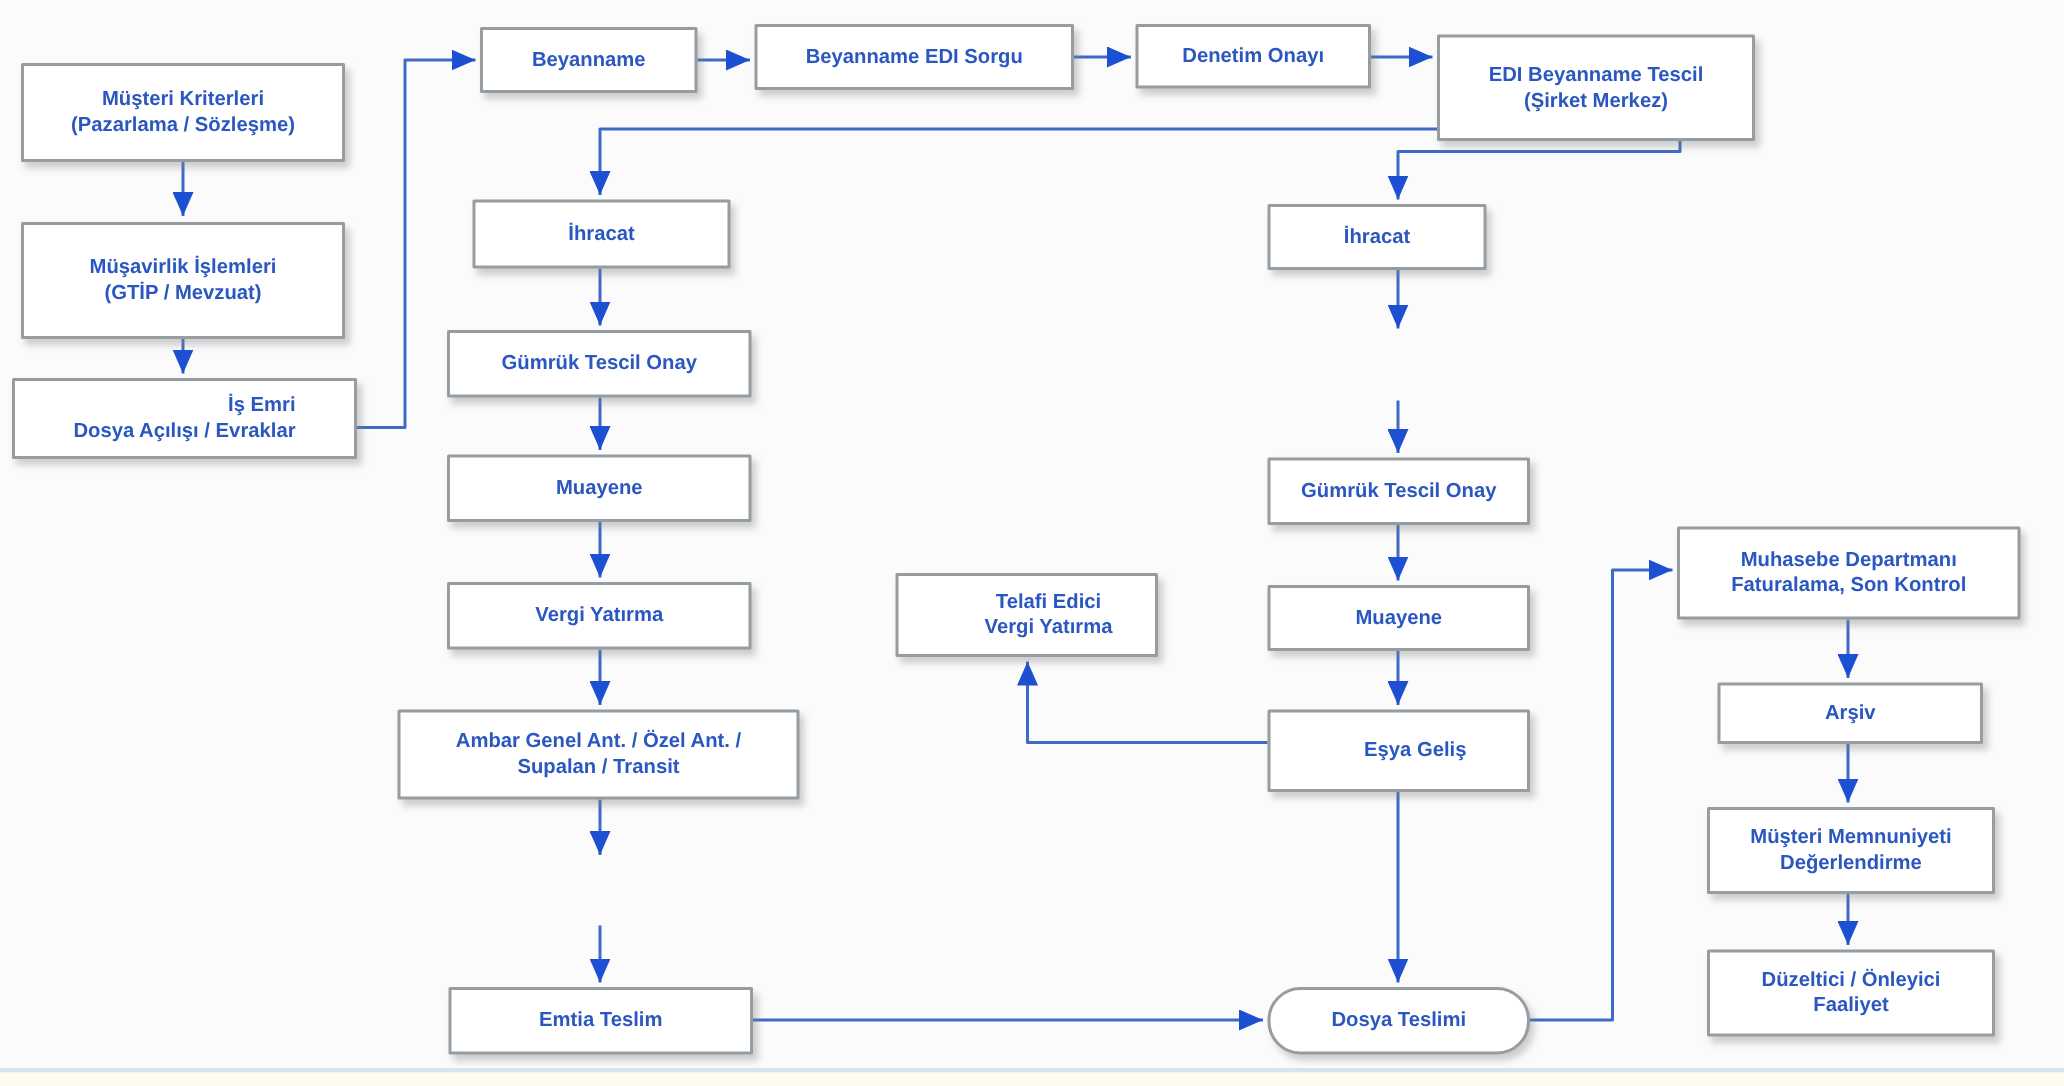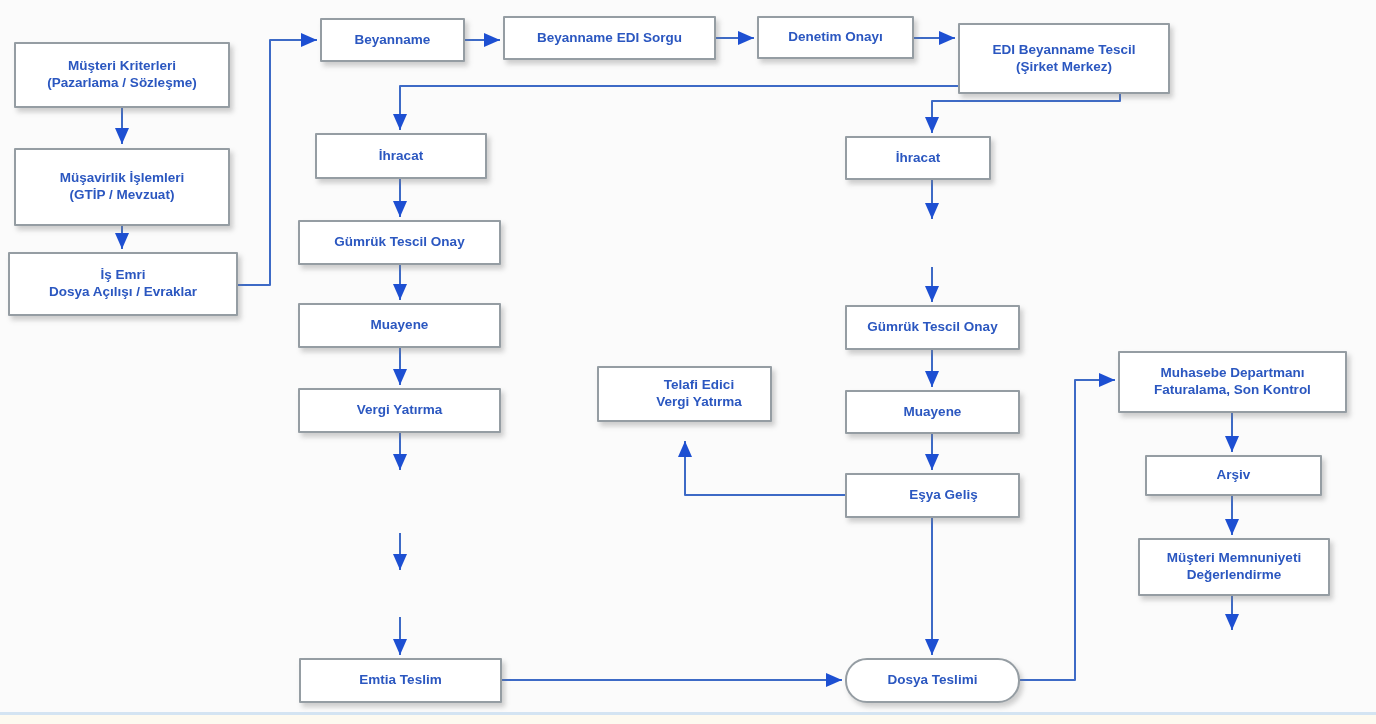--- a/index.html
+++ b/index.html
@@ -65,45 +65,49 @@
       <path d="M1232,413 L1232,452"></path>
       <path d="M1232,496 L1232,535"></path>
       <path d="M1232,596 L1232,630"></path>
     </g>
   </svg>
 
   <div class="node" style="left:14px;top:42px;width:216px;height:66px;">Müşteri Kriterleri
 (Pazarlama / Sözleşme)</div>
   <div class="node" style="left:14px;top:148px;width:216px;height:78px;">Müşavirlik İşlemleri
 (GTİP / Mevzuat)</div>
-  <div class="node" style="left:8px;top:252px;width:230px;height:64px;">İş Emri
+  <div class="node" style="left:8px;top:252px;width:230px;height:54px;text-align:right;">İş Emri
 Dosya Açılışı / Evraklar</div>
 
   <div class="node" style="left:320px;top:18px;width:145px;height:44px;">Beyanname</div>
   <div class="node" style="left:503px;top:16px;width:213px;height:44px;">Beyanname EDI Sorgu</div>
   <div class="node" style="left:757px;top:16px;width:157px;height:43px;">Denetim Onayı</div>
   <div class="node" style="left:958px;top:3px;width:212px;height:71px;margin-top:20px;">EDI Beyanname Tescil
 (Şirket Merkez)</div>
 
   <div class="node" style="left:315px;top:133px;width:172px;height:46px;">İhracat</div>
   <div class="node" style="left:298px;top:220px;width:203px;height:45px;">Gümrük Tescil Onay</div>
   <div class="node" style="left:298px;top:303px;width:203px;height:45px;">Muayene</div>
   <div class="node" style="left:298px;top:388px;width:203px;height:45px;">Vergi Yatırma</div>
+  <div class="node" style="left:265px;top:473px;width:268px;height:60px;">Ambar Genel Ant. / Özel Ant. /
+Supalan / Transit</div>
   <div class="node" style="left:299px;top:658px;width:203px;height:45px;">Emtia Teslim</div>
 
-  <div class="node" style="left:597px;top:366px;width:175px;height:56px;padding-left:29px;">Telafi Edici
+  <div class="node" style="left:597px;top:382px;width:175px;height:56px;padding-left:29px;">Telafi Edici
 Vergi Yatırma</div>
 
   <div class="node" style="left:845px;top:136px;width:146px;height:44px;">İhracat</div>
   <div class="node" style="left:845px;top:305px;width:175px;height:45px;">Gümrük Tescil Onay</div>
   <div class="node" style="left:845px;top:390px;width:175px;height:44px;">Muayene</div>
-  <div class="node" style="left:845px;top:473px;width:175px;height:45px;padding-left:22px;">Eşya Geliş</div>
+  <div class="node" style="left:845px;top:473px;width:175px;height:55px;padding-left:22px;">Eşya Geliş</div>
   <div class="node" style="left:845px;top:658px;width:175px;height:45px;border-radius:22px;">Dosya Teslimi</div>
 
   <div class="node" style="left:1118px;top:351px;width:229px;height:62px;">Muhasebe Departmanı
 Faturalama, Son Kontrol</div>
   <div class="node" style="left:1145px;top:455px;width:177px;height:41px;">Arşiv</div>
   <div class="node" style="left:1138px;top:538px;width:192px;height:58px;">Müşteri Memnuniyeti
 Değerlendirme</div>
+  <div class="node" style="left:1138px;top:633px;width:192px;height:58px;">Düzeltici / Önleyici
+Faaliyet</div>
 
   <div class="bottom-line"></div>
   <div class="bottom-strip"></div>
 </div>
 
 </body></html>

